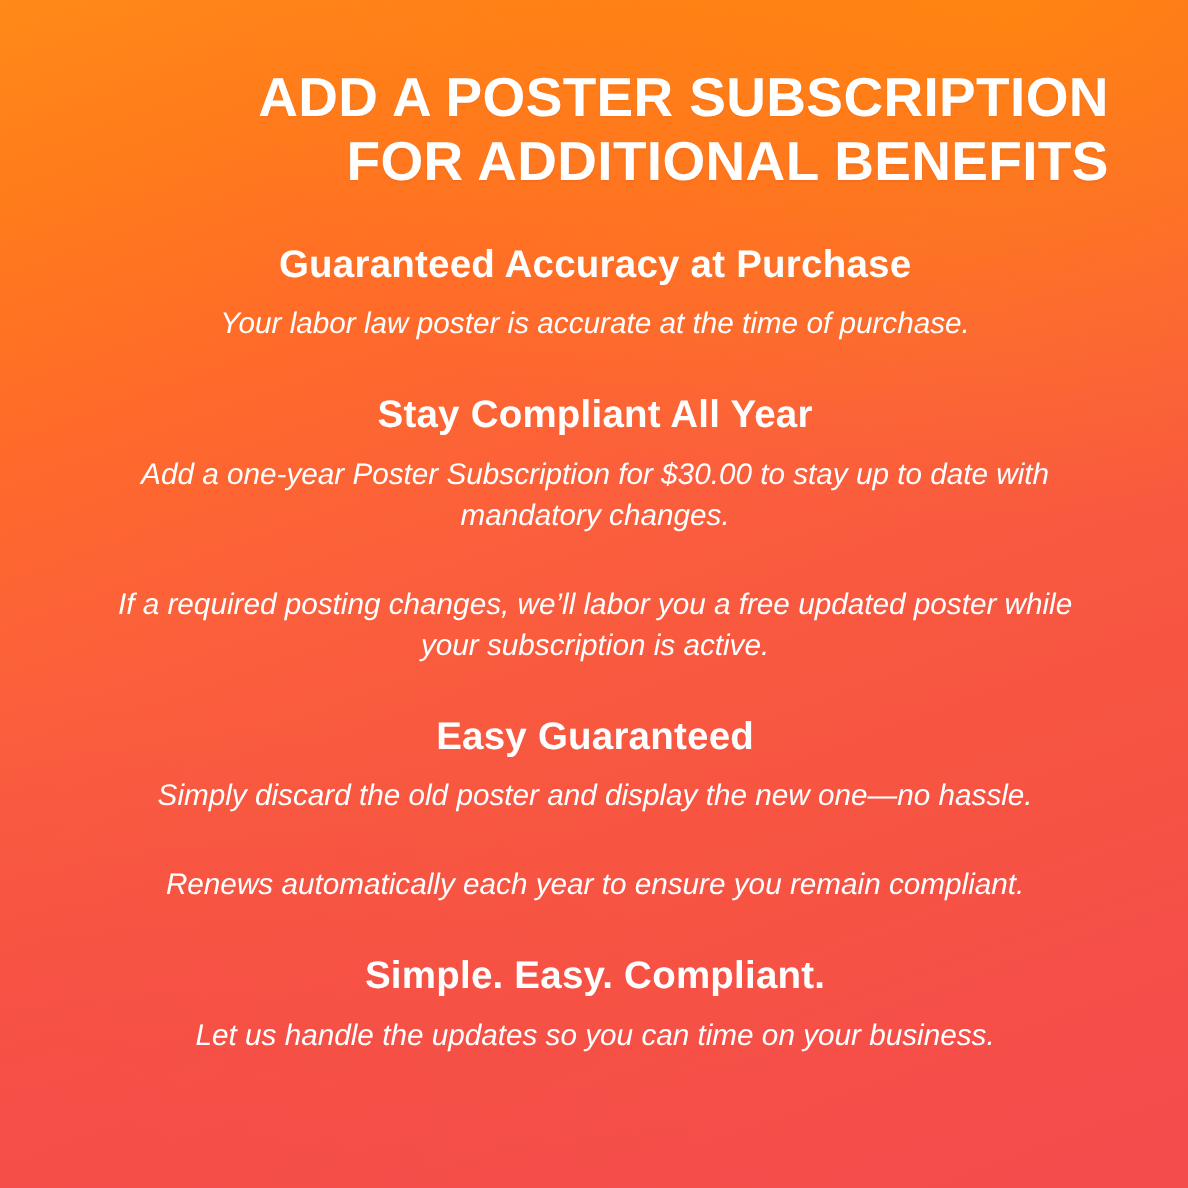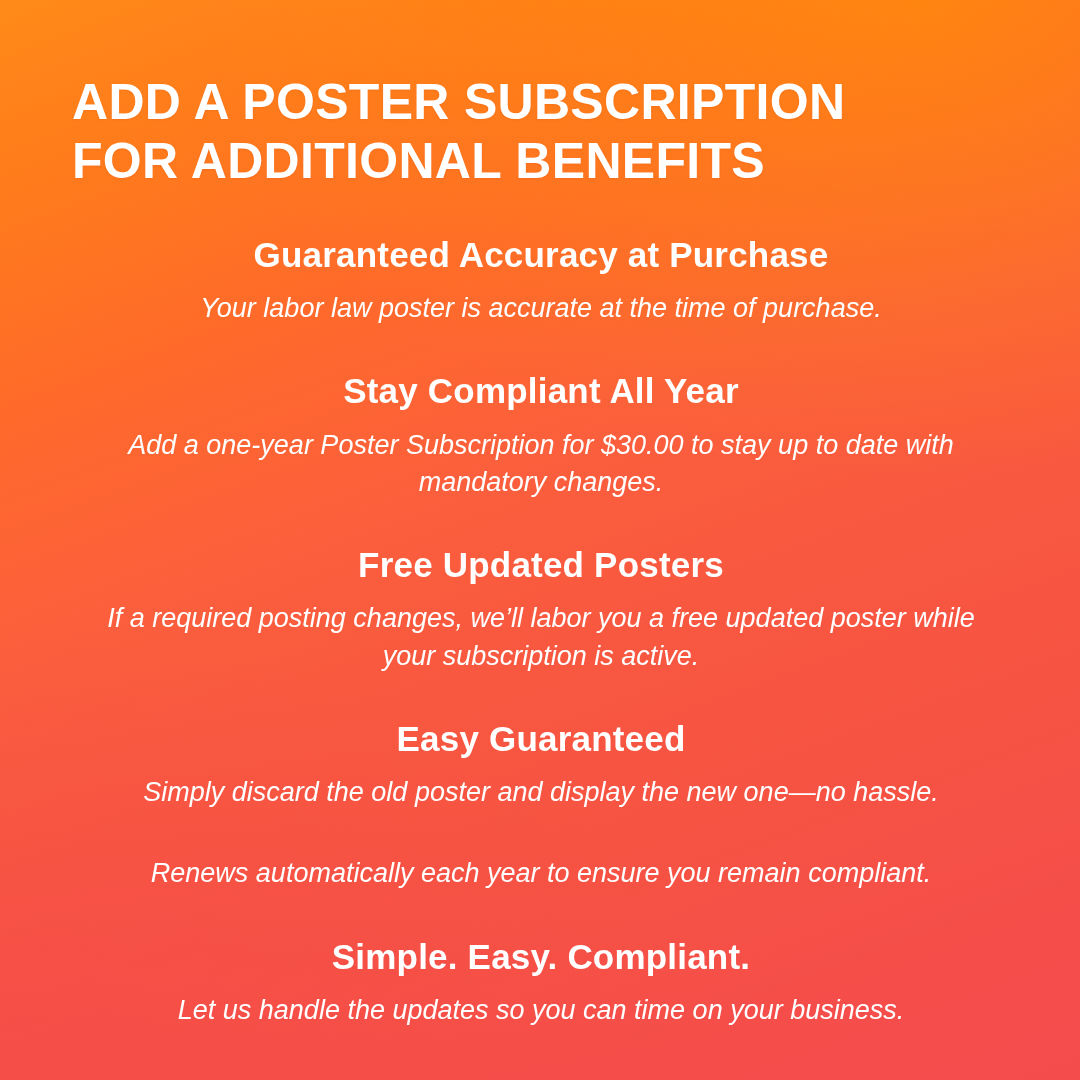--- a/index.html
+++ b/index.html
@@ -39,26 +39,26 @@
     pointer-events: none;
   }
   .content {
     position: relative;
     z-index: 2;
     padding: 56px 58px 0 58px;
     box-sizing: border-box;
   }
   .headline {
     color: #ffffff;
-    text-align: left;
+    text-align: right;
     font-weight: bold;
     font-size: 50px;
     line-height: 1.18;
     letter-spacing: 0.3px;
-    margin: 17px 0 44px 0;
+    margin: 3px 0 44px 0;
     padding: 0 14px;
     text-shadow: 0 1px 2px rgba(150,40,10,0.10);
   }
   .headline .line {
     display: block;
     white-space: nowrap;
   }
   .benefits {
     margin: 0;
     padding: 0 4px 0 6px;
@@ -105,21 +105,20 @@
         <p class="benefit-title">Guaranteed Accuracy at Purchase</p>
         <p class="benefit-desc">Your labor law poster is accurate at the time of purchase.</p>
       </li>
 
       <li class="benefit">
         <p class="benefit-title">Stay Compliant All Year</p>
         <p class="benefit-desc">Add a one-year Poster Subscription for $30.00 to stay up to date with mandatory changes.</p>
       </li>
 
       <li class="benefit">
-        <p class="benefit-title">Free Updated Posters</p>
         <p class="benefit-desc">If a required posting changes, we’ll labor you a free updated poster while your subscription is active.</p>
       </li>
 
       <li class="benefit">
         <p class="benefit-title">Easy Guaranteed</p>
         <p class="benefit-desc">Simply discard the old poster and display the new one—no hassle.</p>
       </li>
 
       <li class="benefit">
         <p class="benefit-desc">Renews automatically each year to ensure you remain compliant.</p>

